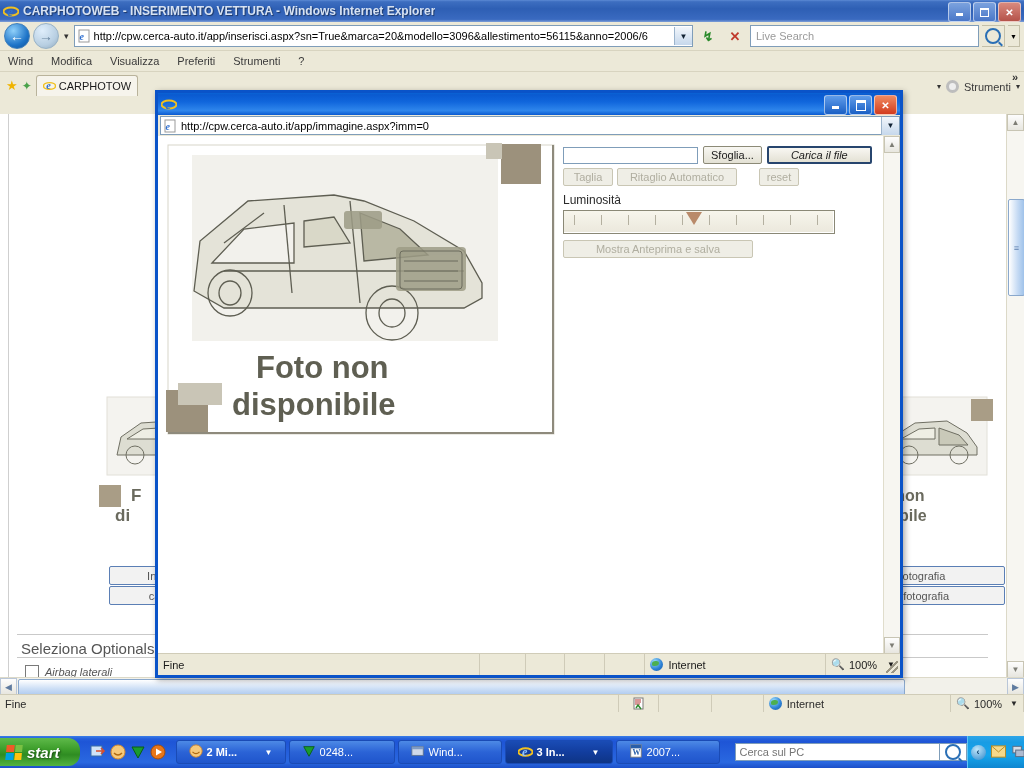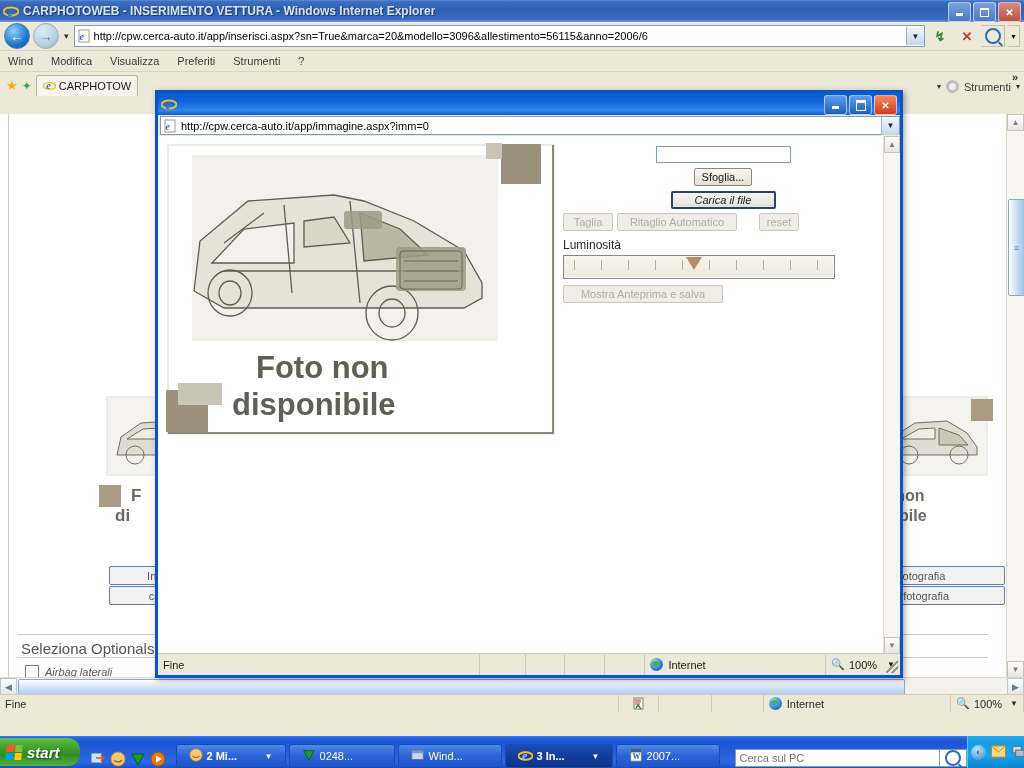--- a/index.html
+++ b/index.html
@@ -237,21 +237,21 @@
   }
   .resize-grip {
     position:absolute; right:2px; bottom:2px; width:12px; height:12px;
     background:
       linear-gradient(135deg, transparent 45%, #9a9684 45%, #9a9684 55%, transparent 55%),
       linear-gradient(135deg, transparent 70%, #9a9684 70%, #9a9684 80%, transparent 80%);
   }
 
   
   .form-panel { position:absolute; left:405px; top:10px; width:320px;}
-  .row1 { display:flex; align-items:center; gap:5px;flex-direction:column;}
+  .row1 { display:flex; align-items:center; gap:5px;}
   .file-input {
     width:135px; height:17px; background:#fff; border:1px solid #7f9db9; box-sizing:border-box;
   }
   .btn-std {
     height:18px; border:1px solid #8c8a77; background: linear-gradient(to bottom,#f8f7f2,#e3e1d4);
     font-size:11px; color:#1a1a1a; display:flex; align-items:center; justify-content:center;
     padding:0 7px; border-radius:2px; box-sizing:border-box;
   }
   .btn-std.default { border:2px solid #27456e; font-weight:normal;font-style:italic;}
   .btn-dis {
@@ -265,33 +265,33 @@
     margin-top:3px; width:270px; height:22px; position:relative;
     background: linear-gradient(to bottom,#f7f5ec,#ebe8dc);
     border:1px solid #8a8876; box-shadow: inset -1px -1px 0 #fff;
   }
   .tick { position:absolute; top:4px; width:1px; height:10px; background:#b4b0a0;}
   .slider-thumb {
     position:absolute; top:1px; width:0; height:0;
     border-left:8px solid transparent; border-right:8px solid transparent;
     border-top:13px solid #b98a6a;
   }
-  .preview-btn { margin-top:6px; width:160px;}
+  .preview-btn { margin-top:6px; width:190px;}
 
   
   .nophoto {
     position:relative; background:#ffffff;
   }
   .nophoto svg { display:block; }
 
   
   #taskbar {
     position:absolute; left:0; bottom:0; width:1024px; height:32px;
     background: linear-gradient(to bottom, #3a7ee8 0%, #245edb 9%, #1e55d6 18%, #2a68e0 82%, #1c4fc9 100%);
-    display:flex; align-items:flex-end;
+    display:flex; align-items:center;
   }
   .start-btn {
     height:28px; margin:2px 0 2px 0; padding: 0 20px 0 6px;
     background: linear-gradient(to bottom,#5fba4a 0%,#3d9e2b 40%,#2f8c22 60%,#53b341 100%);
     border-radius: 0 12px 12px 0;
     display:flex; align-items:center; gap:5px;
     color:#fff; font-weight:bold; font-style:italic; font-size:15px;
     text-shadow: 1px 1px 2px rgba(0,0,0,.5);
   }
   .win-flag {
@@ -382,20 +382,21 @@
           <svg width="14" height="14" viewBox="0 0 14 14">
             <rect x="2" y="1" width="10" height="12" fill="#fff" stroke="#9a9a9a"></rect>
             <text x="2.6" y="11" font-family="Liberation Serif, serif" font-size="10" font-style="italic" font-weight="bold" fill="#2e6fd0">e</text>
           </svg>
         </span>
         <span class="url-text">http://cpw.cerca-auto.it/app/inserisci.aspx?sn=True&amp;marca=20&amp;modello=3096&amp;allestimento=56115&amp;anno=2006/6</span>
         <span class="url-dd">▼</span>
       </span>
       <span class="tool-sq refresh">↯</span>
       <span class="tool-sq stop">✕</span>
+      <span class="search-box">Live Search</span>
       <span class="search-btn">
           <i class="magnifier"></i>
         </span>
       <span class="search-drop">▼</span>
     </div>
 
     <div class="menu-row">
       <span>Wind</span>
       <span>Modifica</span>
       <span>Visualizza</span>

